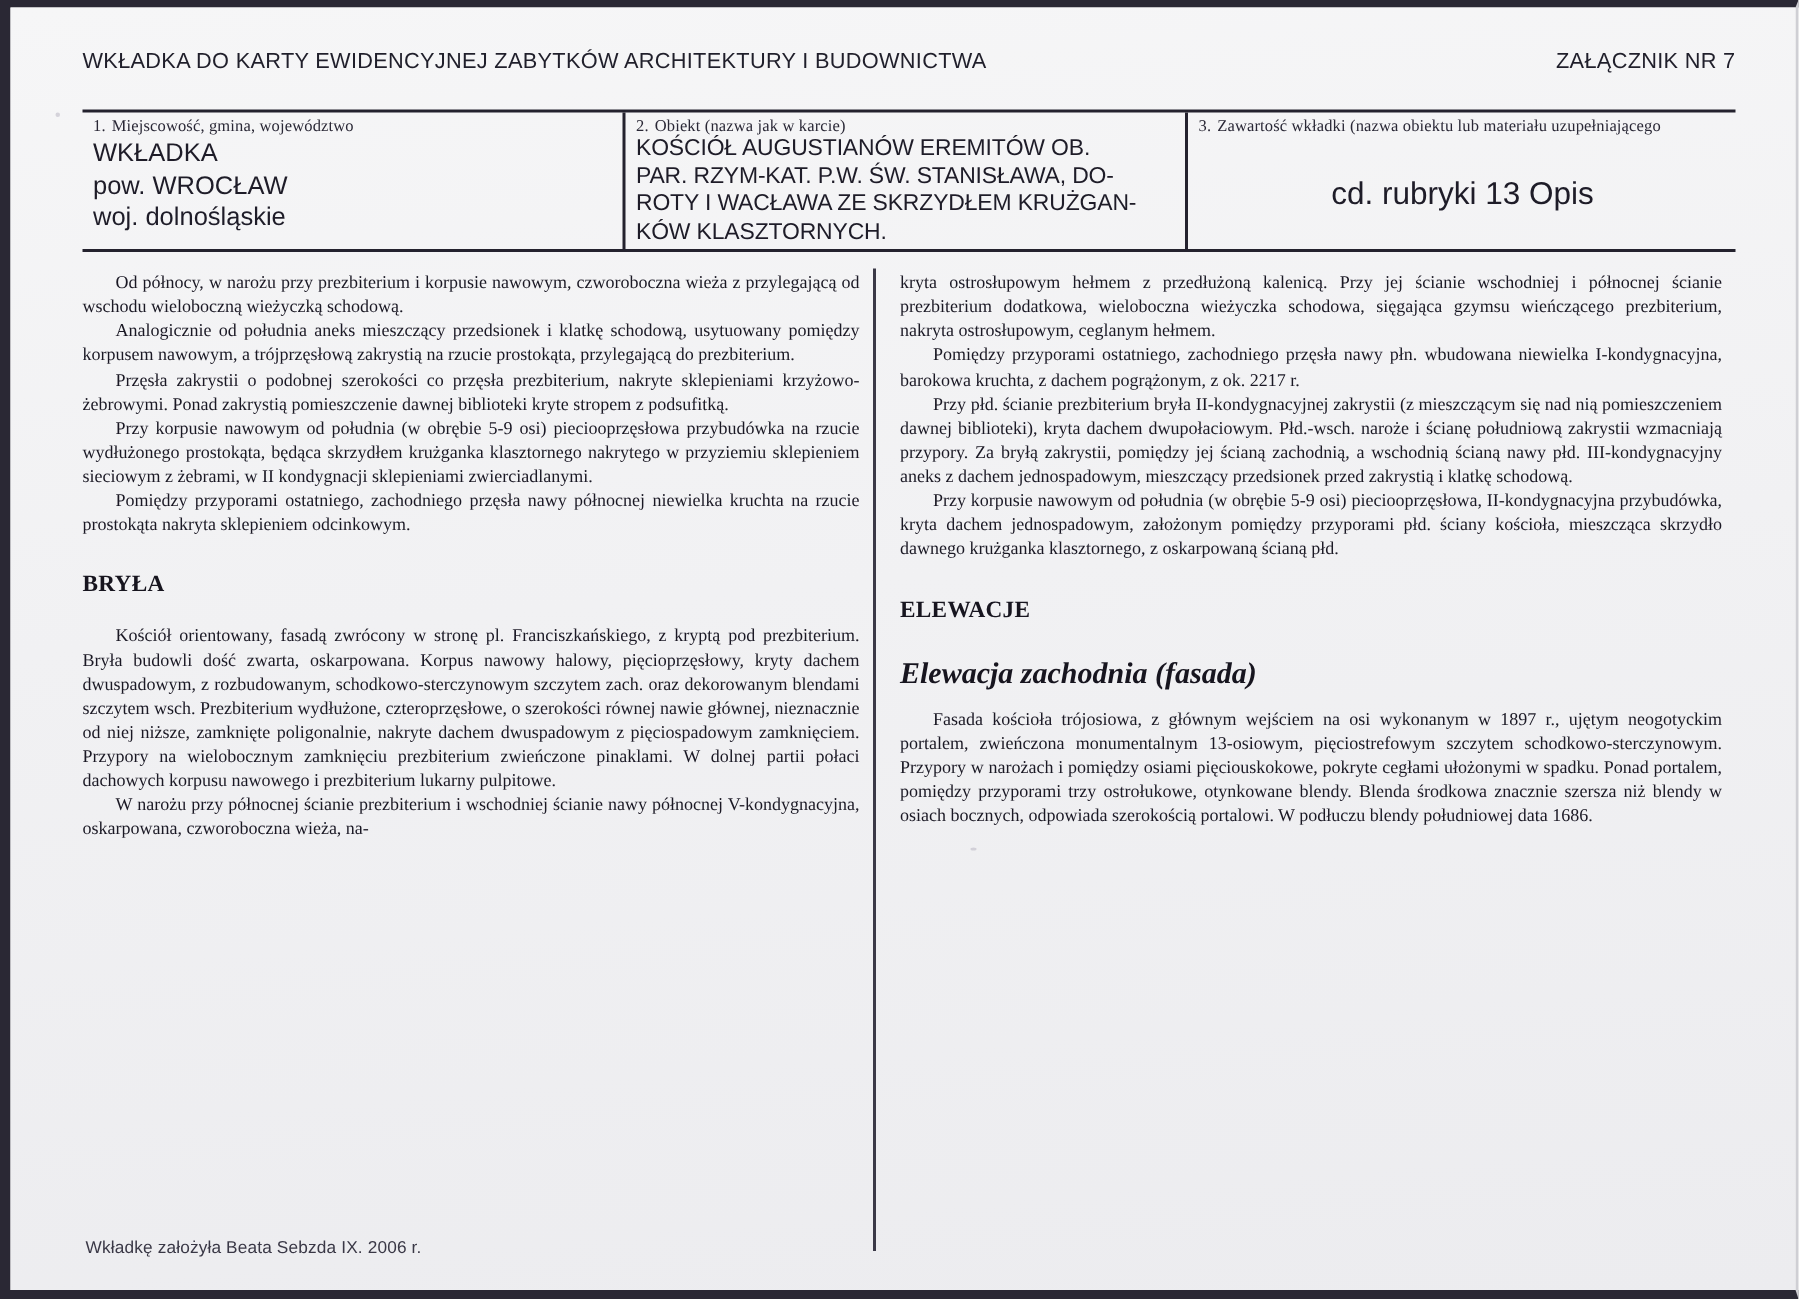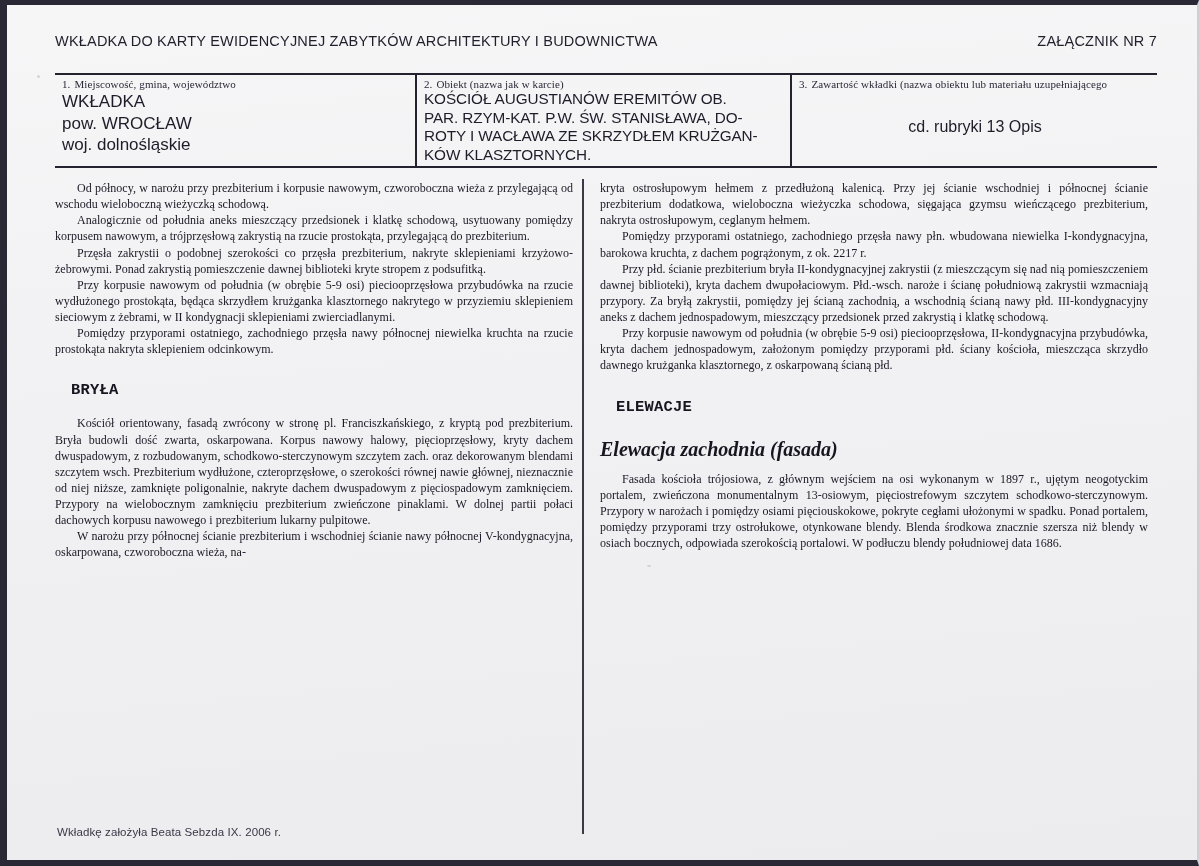--- a/index.html
+++ b/index.html
@@ -94,21 +94,21 @@
     font-size: 15.3px;
     color: #1e1c28;
     line-height: 1.22;
     text-align: left;
     margin-top: 0px;
     letter-spacing: -0.1px;
   }
 
   .c3-value {
     font-family: "Liberation Sans", sans-serif;
-    font-size: 16px;
+    font-size: 21px;
     color: #1e1c28;
     text-align: center;
     margin-top: 28px;
   }
 
   
   .body-area {
     position: absolute;
     left: 48px;
     right: 40px;
@@ -139,22 +139,22 @@
     font-size: 12px;
     line-height: 1.345;
     text-align: justify;
     text-indent: 22px;
     color: #1a1824;
     hyphens: manual;
   }
   p.para.noindent { text-indent: 0; }
 
   h2.sec-head {
-    margin: 24px 0 0 16px;
-    font-family: Liberation Mono, monospace;
+    margin: 24px 0 0 0;
+    font-family: Liberation Serif, serif;
     font-size: 15.5px;
     font-weight: bold;
     color: #17151f;
     letter-spacing: 0.2px;
   }
   h3.sub-head {
     margin: 22px 0 0 0;
     font-family: "Liberation Serif", serif;
     font-size: 20px;
     font-weight: bold;

